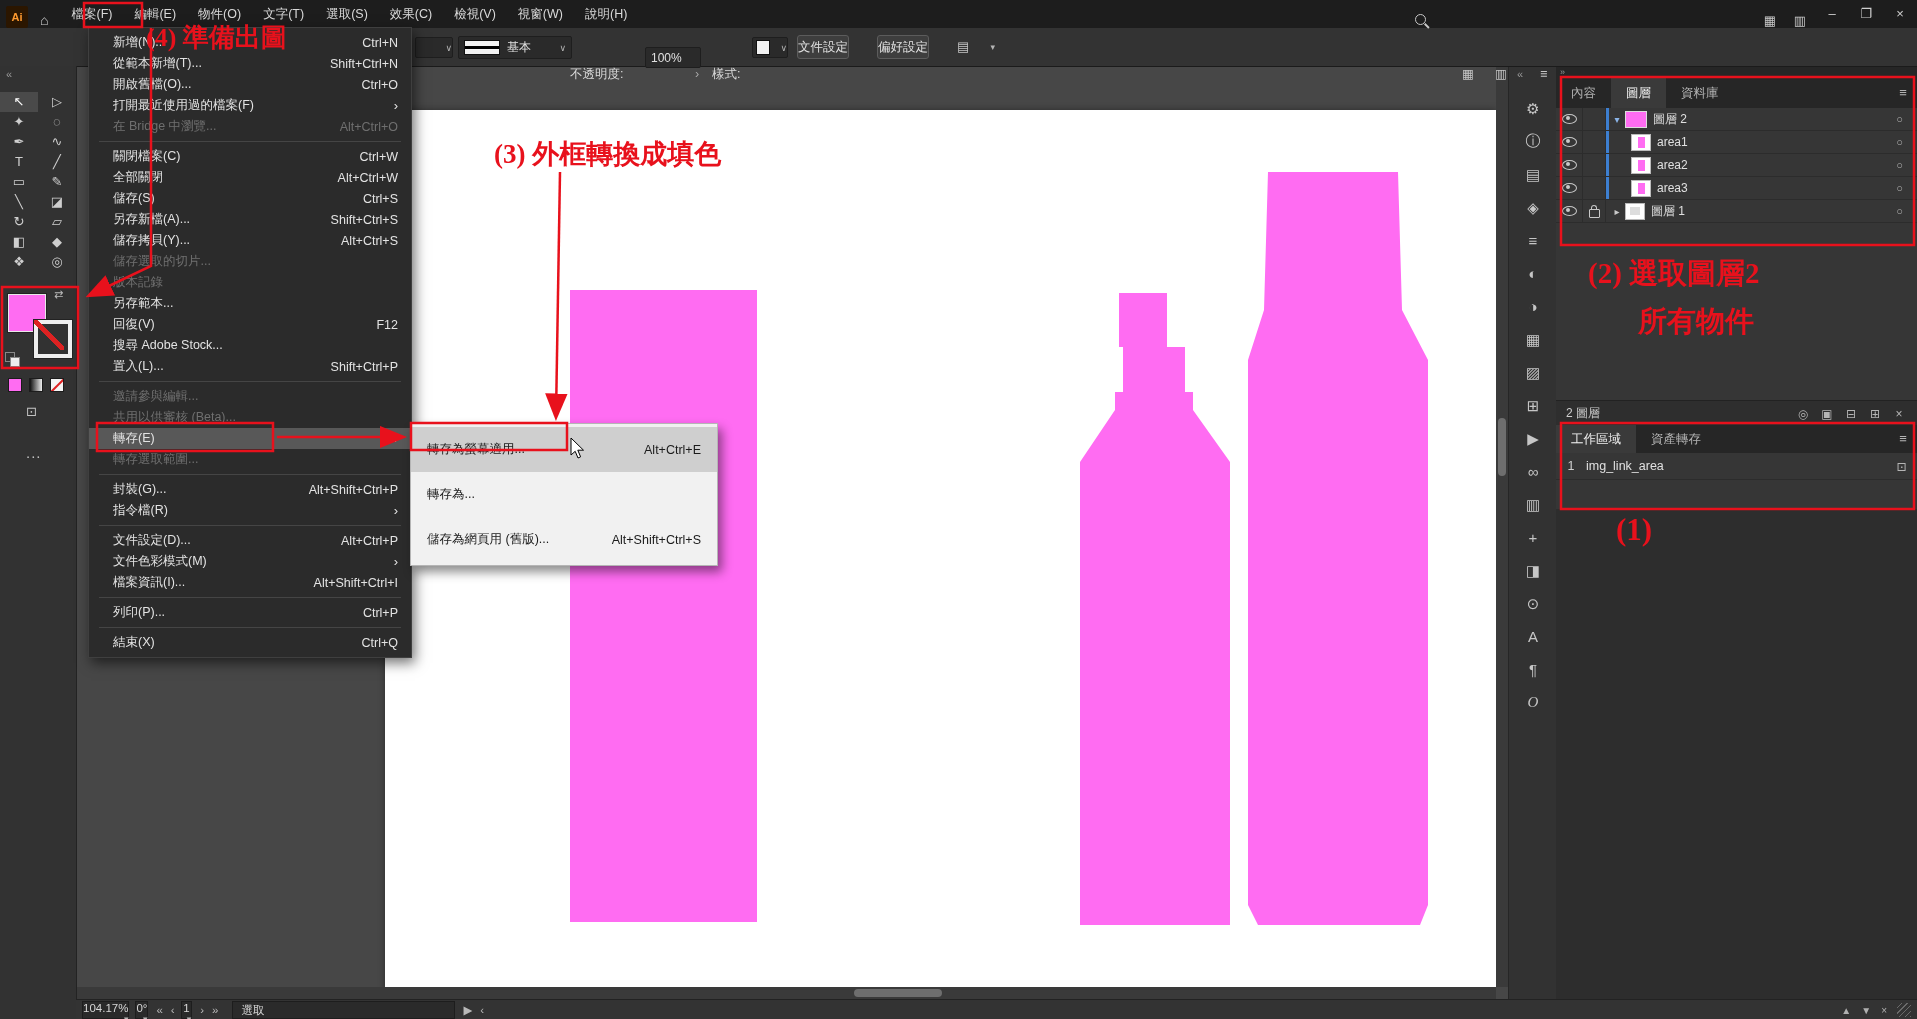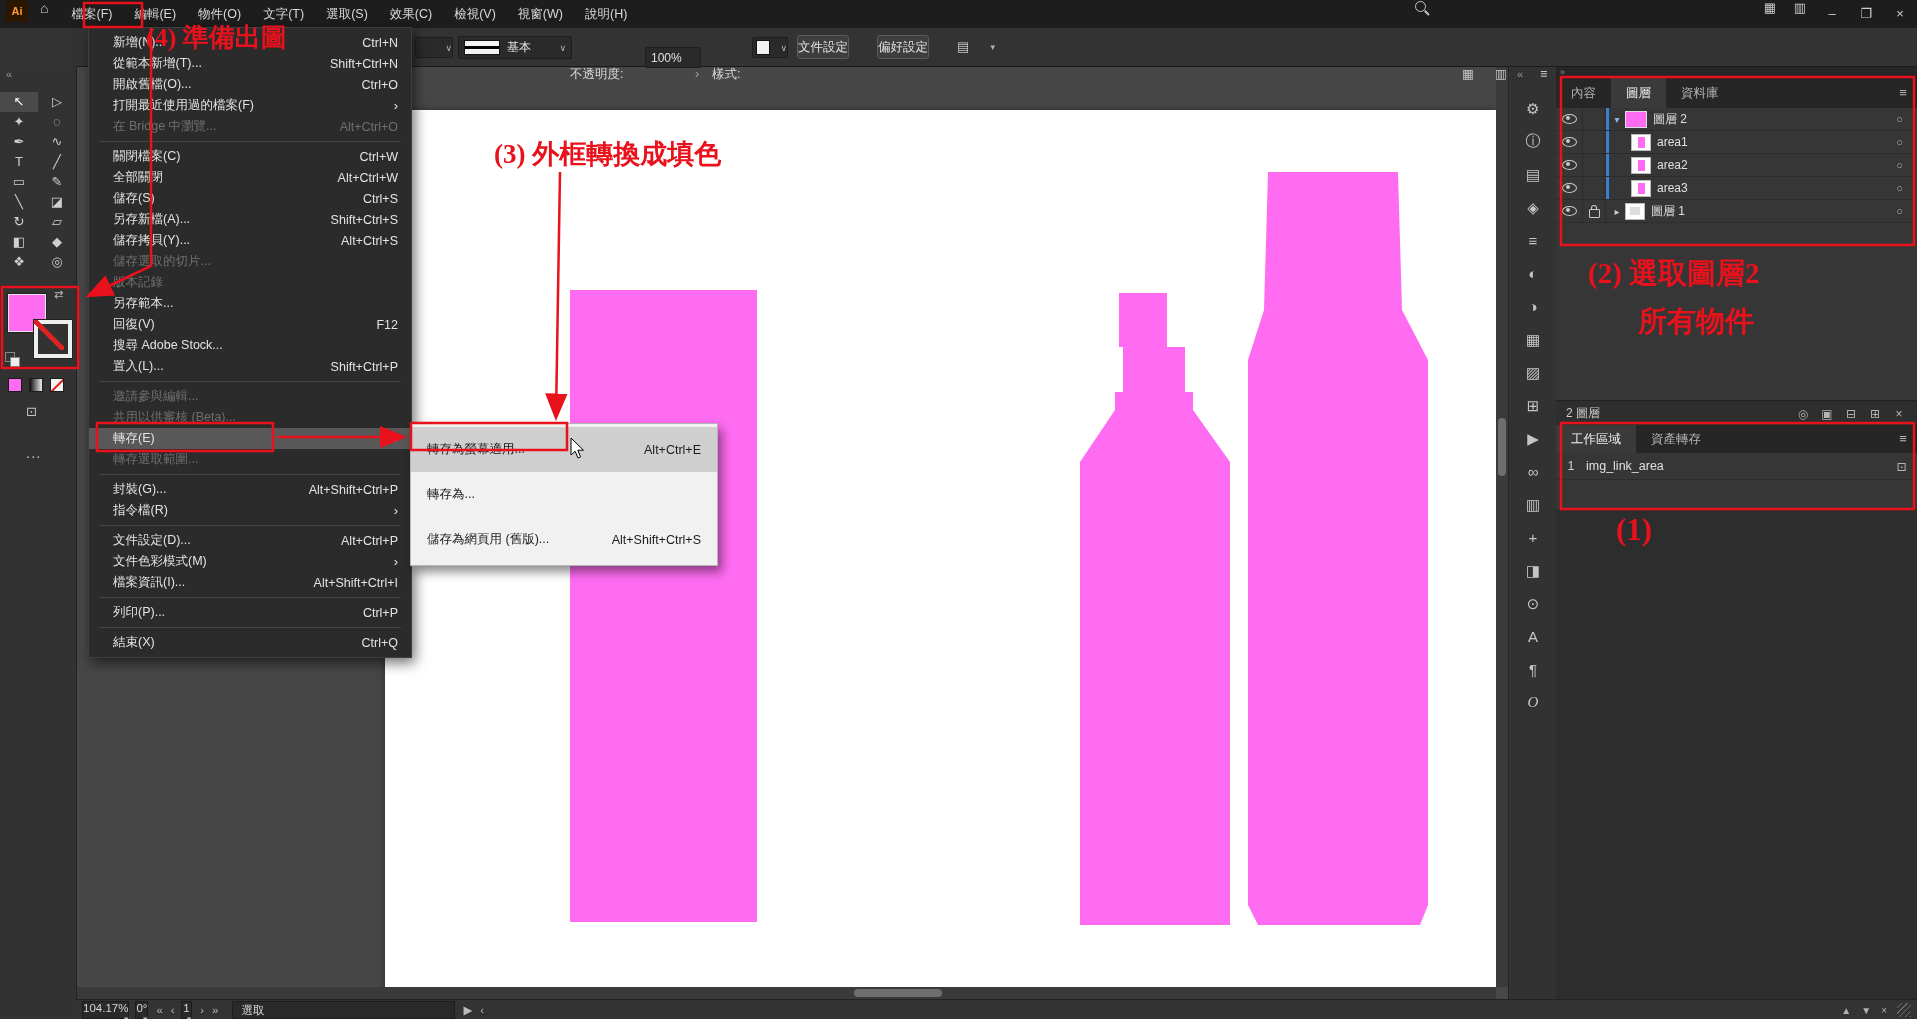--- a/index.html
+++ b/index.html
@@ -1,20 +1,20 @@
 <!DOCTYPE html>
 <html><head>
 <meta charset="utf-8">
 <style>
   html,body{margin:0;padding:0;width:1917px;height:1019px;overflow:hidden;
     background:#474747;font-family:"Liberation Sans","DejaVu Sans",sans-serif;
     font-size:13px;color:#d6d6d6;}
   
   #menubar{position:absolute;left:0;top:0;width:1917px;height:28px;background:#1d1d1d;
-    display:flex;align-items:flex-start;z-index:50;}
+    display:flex;align-items:flex-end;z-index:50;}
   .ai-logo{width:22px;height:22px;margin-left:6px;background:#2b1600;color:#ff9a2e;
     font-weight:bold;font-size:11px;display:flex;align-items:center;justify-content:center;border-radius:2px;}
   .home{margin:0 12px;color:#cfcfcf;font-size:14px;}
   .menu{padding:0 11px;height:28px;line-height:28px;color:#d9d9d9;font-size:12.5px;cursor:default;}
   .mb-spacer{flex:1;}
   .mb-ic{width:30px;text-align:center;color:#c8c8c8;font-size:13px;}
   .mag{display:inline-block;width:9px;height:9px;border:1.5px solid #c8c8c8;border-radius:50%;position:relative;}
   .mag::after{content:"";position:absolute;width:6px;height:1.5px;background:#c8c8c8;
     transform:rotate(45deg);right:-5px;bottom:-2px;}
   .winbtn{width:34px;height:28px;line-height:28px;text-align:center;color:#cfcfcf;font-size:13px;}

